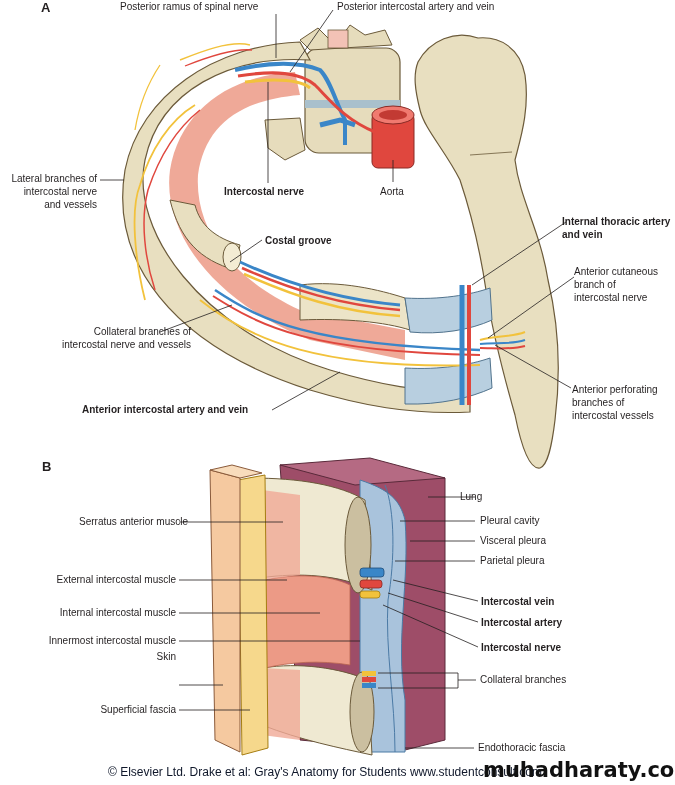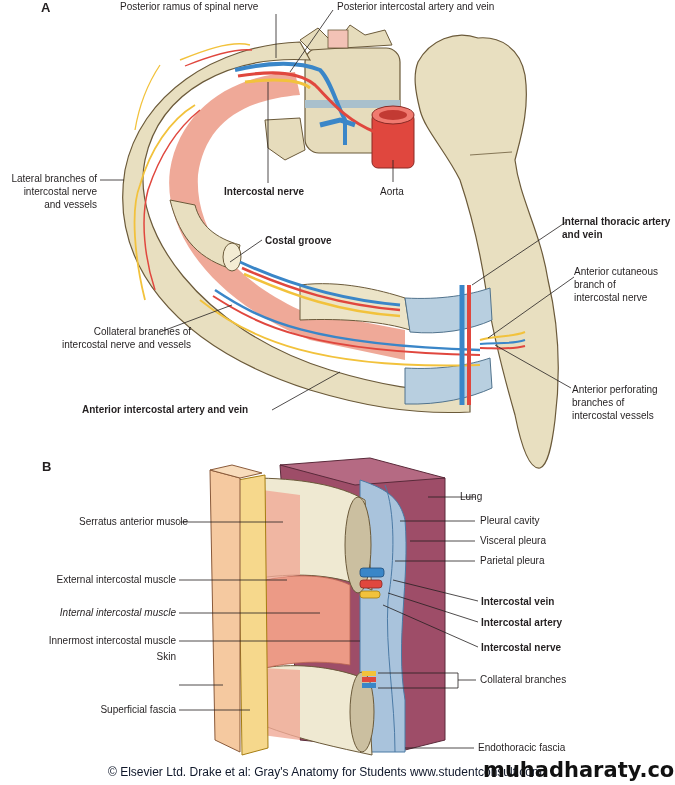--- a/index.html
+++ b/index.html
@@ -172,21 +172,21 @@
 <div class="lbl b" style="left:82px;top:403px;">Anterior intercostal artery and vein</div>
 
 <div class="lbl" style="left:572px;top:383px;">
   <div>Anterior perforating</div>
   <div>branches of</div>
   <div>intercostal vessels</div>
 </div>
 
 <div class="lbl r" style="left:0px;top:515px;width:176px;margin-left:12px;">Serratus anterior muscle</div>
 <div class="lbl r" style="left:0px;top:573px;width:176px;text-align:right;">External intercostal muscle</div>
-<div class="lbl r" style="left:0px;top:606px;width:176px;font-style:italic;">Internal intercostal muscle</div>
+<div class="lbl r" style="left:0px;top:606px;width:176px;">Internal intercostal muscle</div>
 <div class="lbl r" style="left:0px;top:634px;width:176px;">Innermost intercostal muscle</div>
 <div class="lbl r" style="left:0px;top:650px;width:176px;">Skin</div>
 <div class="lbl r" style="left:0px;top:703px;width:176px;">Superficial fascia</div>
 
 <div class="lbl" style="left:460px;top:490px;">Lung</div>
 <div class="lbl" style="left:480px;top:514px;">Pleural cavity</div>
 <div class="lbl" style="left:480px;top:534px;">Visceral pleura</div>
 <div class="lbl" style="left:480px;top:554px;">Parietal pleura</div>
 <div class="lbl b" style="left:481px;top:595px;">Intercostal vein</div>
 <div class="lbl b" style="left:481px;top:616px;">Intercostal artery</div>

